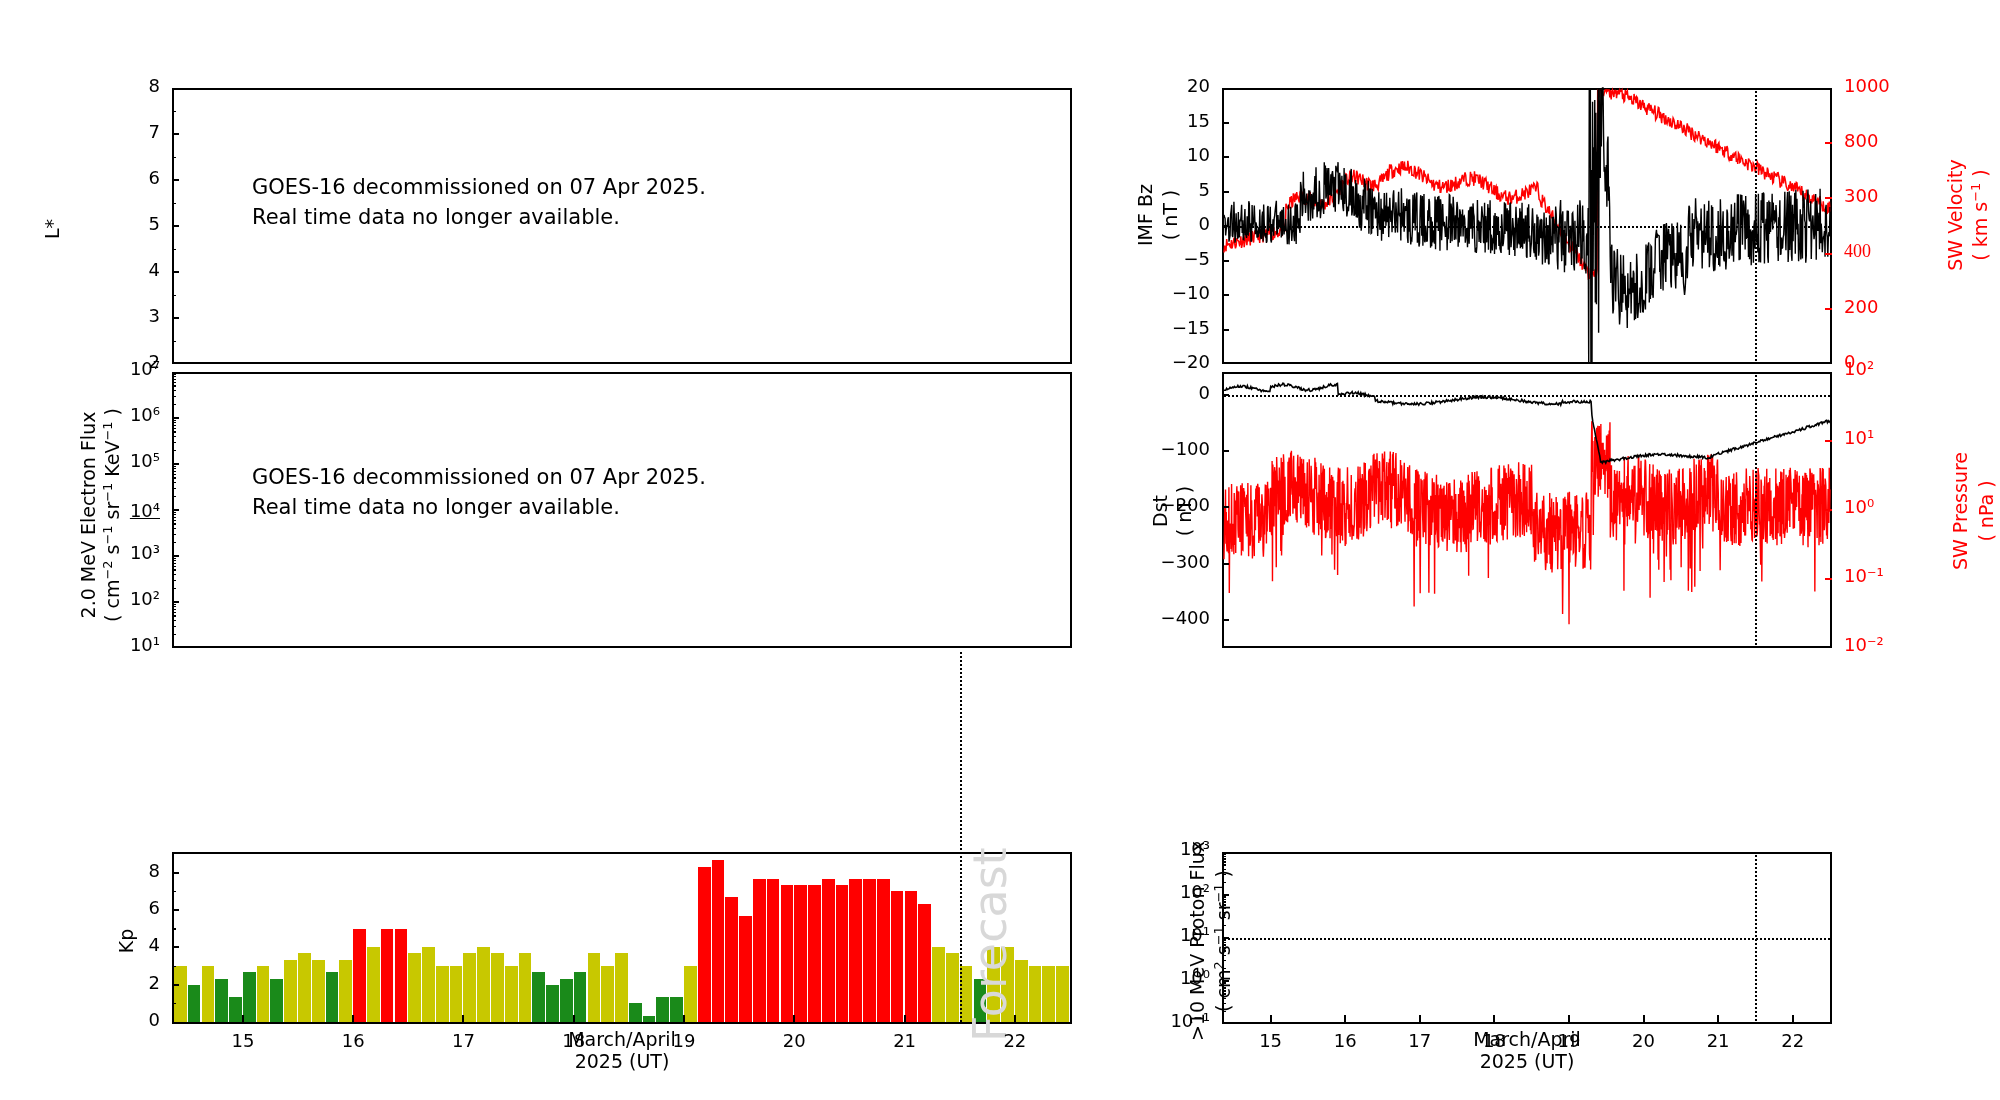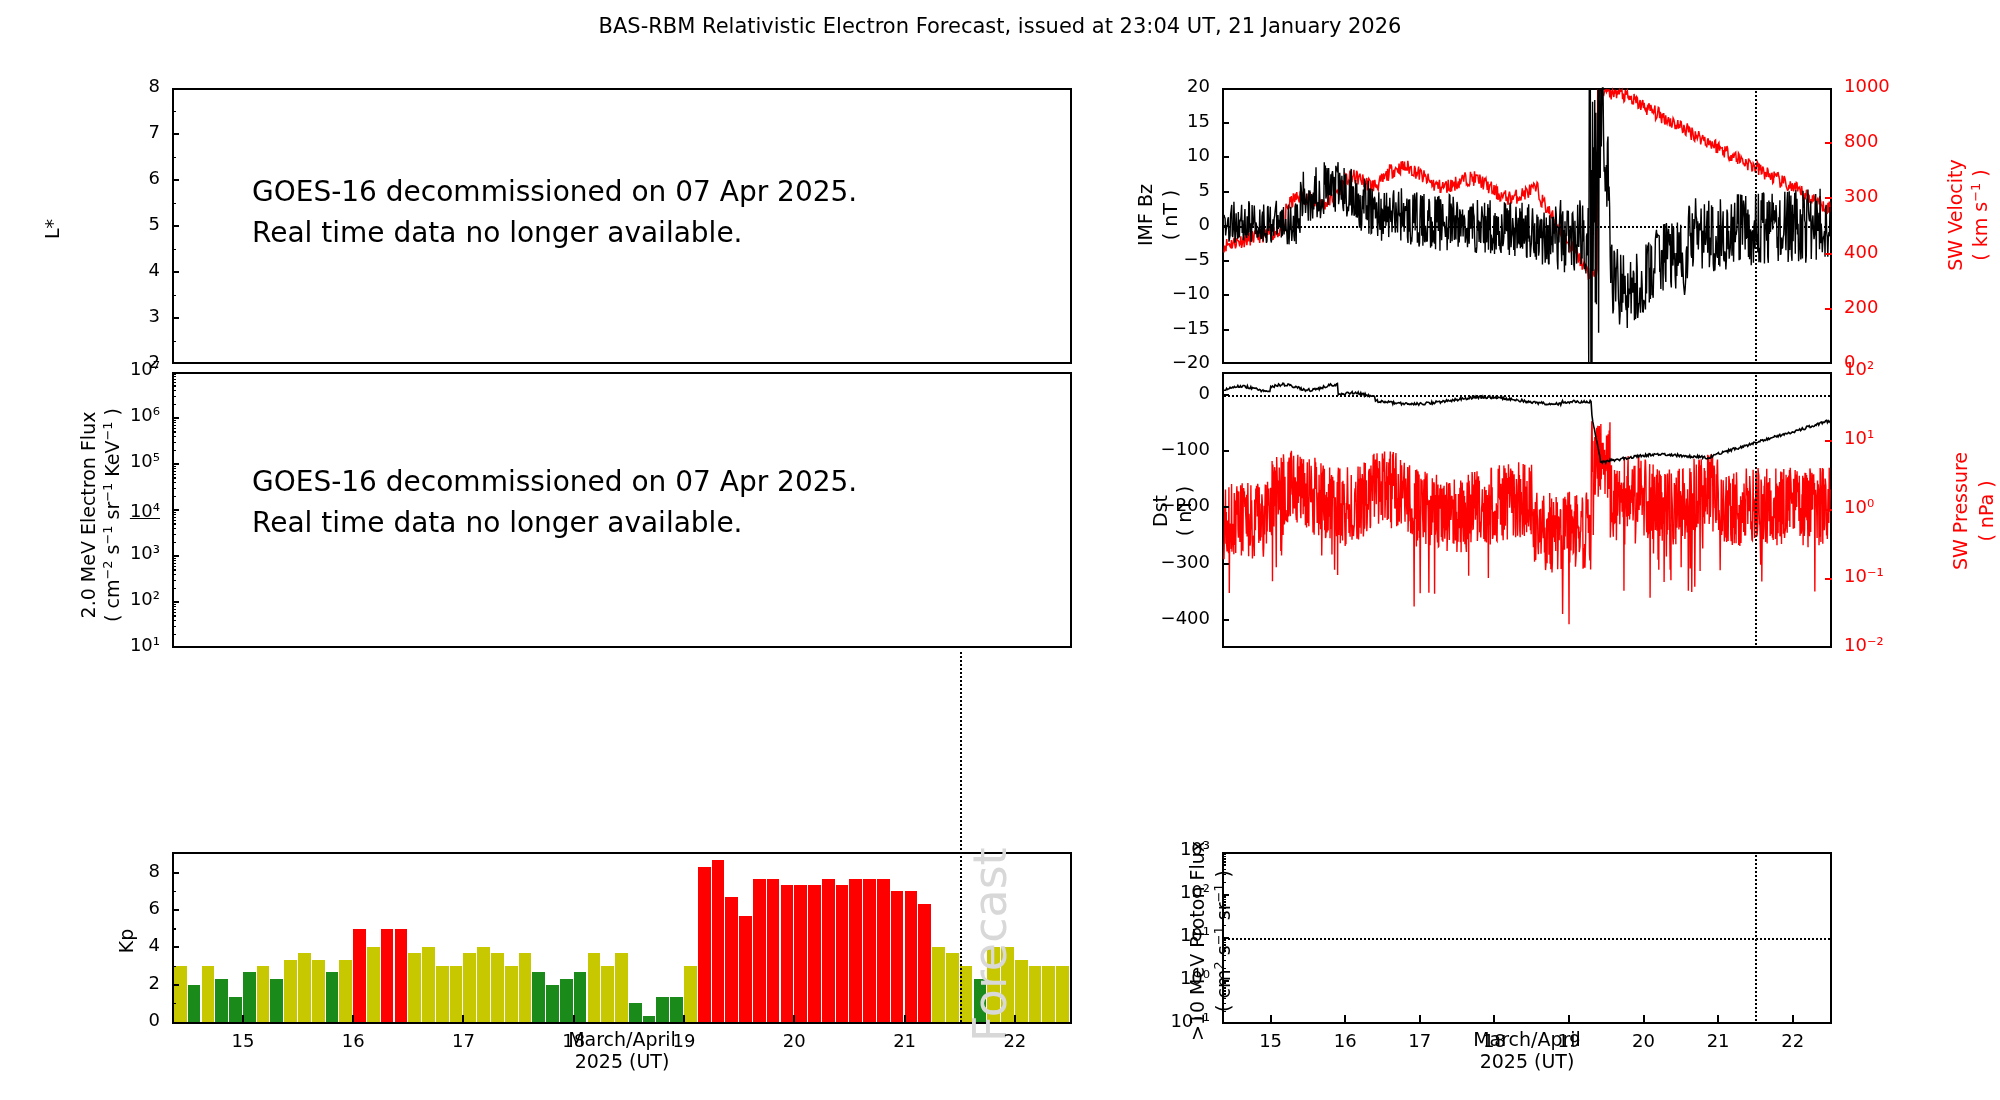--- a/index.html
+++ b/index.html
@@ -24,21 +24,21 @@
   
   .tick{position:absolute;background:#000;}
   .tick.red{background:#ff0000;}
 
   
   .axttl{position:absolute;font-size:19px;text-align:center;white-space:nowrap;
          transform-origin:50% 50%;}
   .axttl.red{color:#ff0000;}
   .xlab{position:absolute;font-size:19px;text-align:center;white-space:nowrap;}
 
-  .msg{position:absolute;font-size:28px;line-height:1.45;white-space:pre;}
+  .msg{position:absolute;font-size:21px;line-height:1.45;white-space:pre;}
 
   
   .legend{position:absolute;border:1px solid #cccccc;background:#fff;
           border-radius:4px;padding:6px 9px 6px 7px;}
   .legrow{display:flex;align-items:center;height:20px;margin:1px 0;}
   .swatch{width:36px;height:15px;margin-right:9px;}
   .legtxt{font-size:14px;}
 
   .watermark{position:absolute;font-size:46px;color:#d8d8d8;
              transform:rotate(-90deg);transform-origin:50% 50%;white-space:nowrap;}
@@ -47,21 +47,20 @@
   .hdot{position:absolute;border-top:2px dotted #000;}
 
   svg{display:block;overflow:visible;}
   .bar{shape-rendering:crispEdges;}
 </style>
 </head>
 <body>
 
 <div class="fig">
 
-  <div class="abs ttl">BAS-RBM Relativistic Electron Forecast, issued at 23:04 UT, 21 January 2026</div>
 
 
   <div class="frame" id="ax-lstar" style="left:172px;top:88px;width:900px;height:276px;"></div>
   <div class="abs axttl" style="left:-8px;top:218px;width:120px;transform:rotate(-90deg);">L*</div>
   <div class="abs msg" style="left:252px;top:172px;"><span>GOES-16 decommissioned on 07 Apr 2025.</span>
 <span>Real time data no longer available.</span></div>
 
   <div class="frame" id="ax-flux" style="left:172px;top:372px;width:900px;height:276px;"></div>
   <div class="abs axttl" style="left:-62px;top:504px;width:300px;transform:rotate(-90deg);">2.0 MeV Electron Flux</div>
   <div class="abs axttl" style="left:-38px;top:504px;width:300px;transform:rotate(-90deg);"><span>( cm</span><sup>−2</sup><span> s</span><sup>−1</sup><span> sr</span><sup>−1</sup><span> KeV</span><sup>−1</sup><span> )</span></div>
@@ -300,21 +299,21 @@
       <div class="tl" style="left:1210px;top:282px;text-align:right;transform:translateX(-100%);">−10</div>
       <div class="tick" style="left:1222px;top:328.5px;width:7px;height:2px;"></div>
       <div class="tl" style="left:1210px;top:316.5px;text-align:right;transform:translateX(-100%);">−15</div>
       <div class="tl" style="left:1210px;top:351px;text-align:right;transform:translateX(-100%);">−20</div>
       <div class="tl red" style="left:1844px;top:75px;">1000</div>
       <div class="tick red" style="left:1825px;top:142.2px;width:7px;height:2px;"></div>
       <div class="tl red" style="left:1844px;top:130.2px;">800</div>
       <div class="tick red" style="left:1825px;top:197.4px;width:7px;height:2px;"></div>
       <div class="tl red" style="left:1844px;top:185.4px;">300</div>
       <div class="tick red" style="left:1825px;top:252.60000000000002px;width:7px;height:2px;"></div>
-      <div class="tl red" style="left:1844px;top:240.60000000000002px;">400</div>
+      <div class="tl red" style="left:1844px;top:240.60000000000002px;font-family:Liberation Serif, serif;">400</div>
       <div class="tick red" style="left:1825px;top:307.8px;width:7px;height:2px;"></div>
       <div class="tl red" style="left:1844px;top:295.8px;">200</div>
       <div class="tl red" style="left:1844px;top:351px;">0</div>
       <div class="hdot" style="left:1224px;top:226px;width:606px;"></div>
       <div class="vdot" style="left:1755.4153846153845px;top:88px;height:276px;"></div>
       <div class="tick" style="left:1222px;top:393.53061224489795px;width:7px;height:2px;"></div>
       <div class="tl" style="left:1210px;top:381.53061224489795px;text-align:right;transform:translateX(-100%);">0</div>
       <div class="tick" style="left:1222px;top:449.85714285714283px;width:7px;height:2px;"></div>
       <div class="tl" style="left:1210px;top:437.85714285714283px;text-align:right;transform:translateX(-100%);">−100</div>
       <div class="tick" style="left:1222px;top:506.1836734693877px;width:7px;height:2px;"></div>

